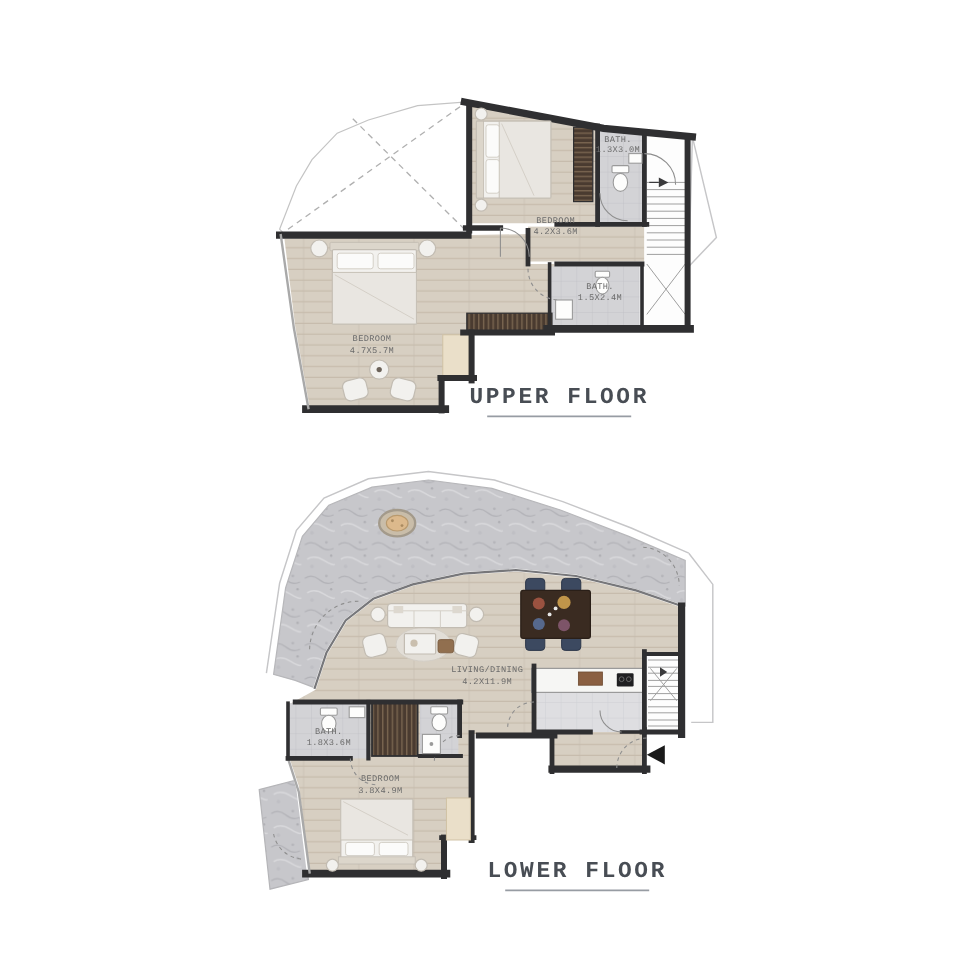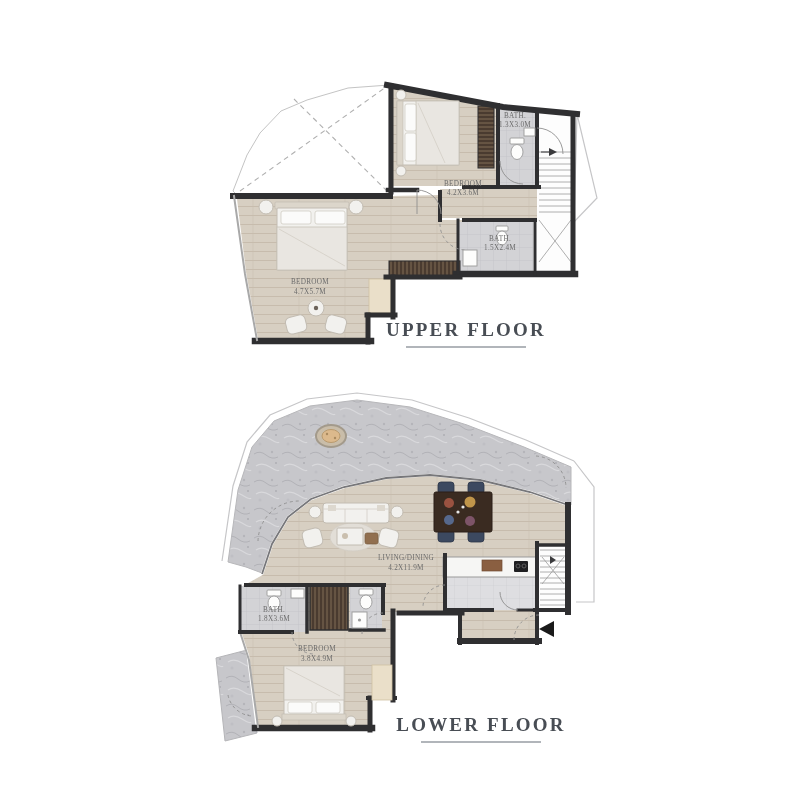--- a/index.html
+++ b/index.html
@@ -1,17 +1,17 @@
 <!DOCTYPE html>
 <html style="--wall: #2f2f31; --wood: #d7cfc2; --wood-line: #c7bcad; --tile: #d3d3d6; --tile-light: #dedee1; --stone: #c7c7cb; --label: #6b6b6b; --title: #484d54; --underline: #979ca3; --wardrobe: #4a3b30; --wardrobe-slat: #816c55; --arrow: #1a1a1a; --furniture-fill: #f2f1ee; --furniture-stroke: #c2bcb2;"><head>
 <meta charset="utf-8">
 <style>
   html,body{margin:0;padding:0;background:#fff;}
   #stage{width:707px;height:800px;position:relative;background:#fff;overflow:hidden;
-         font-family:Liberation Serif, serif;}
+         font-family:Liberation Mono, monospace;}
   svg{display:block;}
   .wall{stroke:var(--wall,#2f2f31);fill:none;}
   .thinline{stroke:#c6c6c8;stroke-width:1.2;fill:none;}
   .glass{stroke:#a9a9a9;stroke-width:2;fill:none;}
   .glass2{stroke:#77777a;stroke-width:1.8;fill:none;}
   .voidx{stroke:#b0b0b0;stroke-width:1.1;stroke-dasharray:5 4;fill:none;}
   .tread{stroke:#9b9b9b;stroke-width:.8;fill:none;}
   .arc{stroke:#8e8e8e;stroke-width:.9;fill:none;}
   .arcd{stroke:#8e8e8e;stroke-width:.9;fill:none;stroke-dasharray:3 3;}
   .furn{fill:var(--furniture-fill,#f2f1ee);stroke:var(--furniture-stroke,#c2bcb2);stroke-width:1;}

